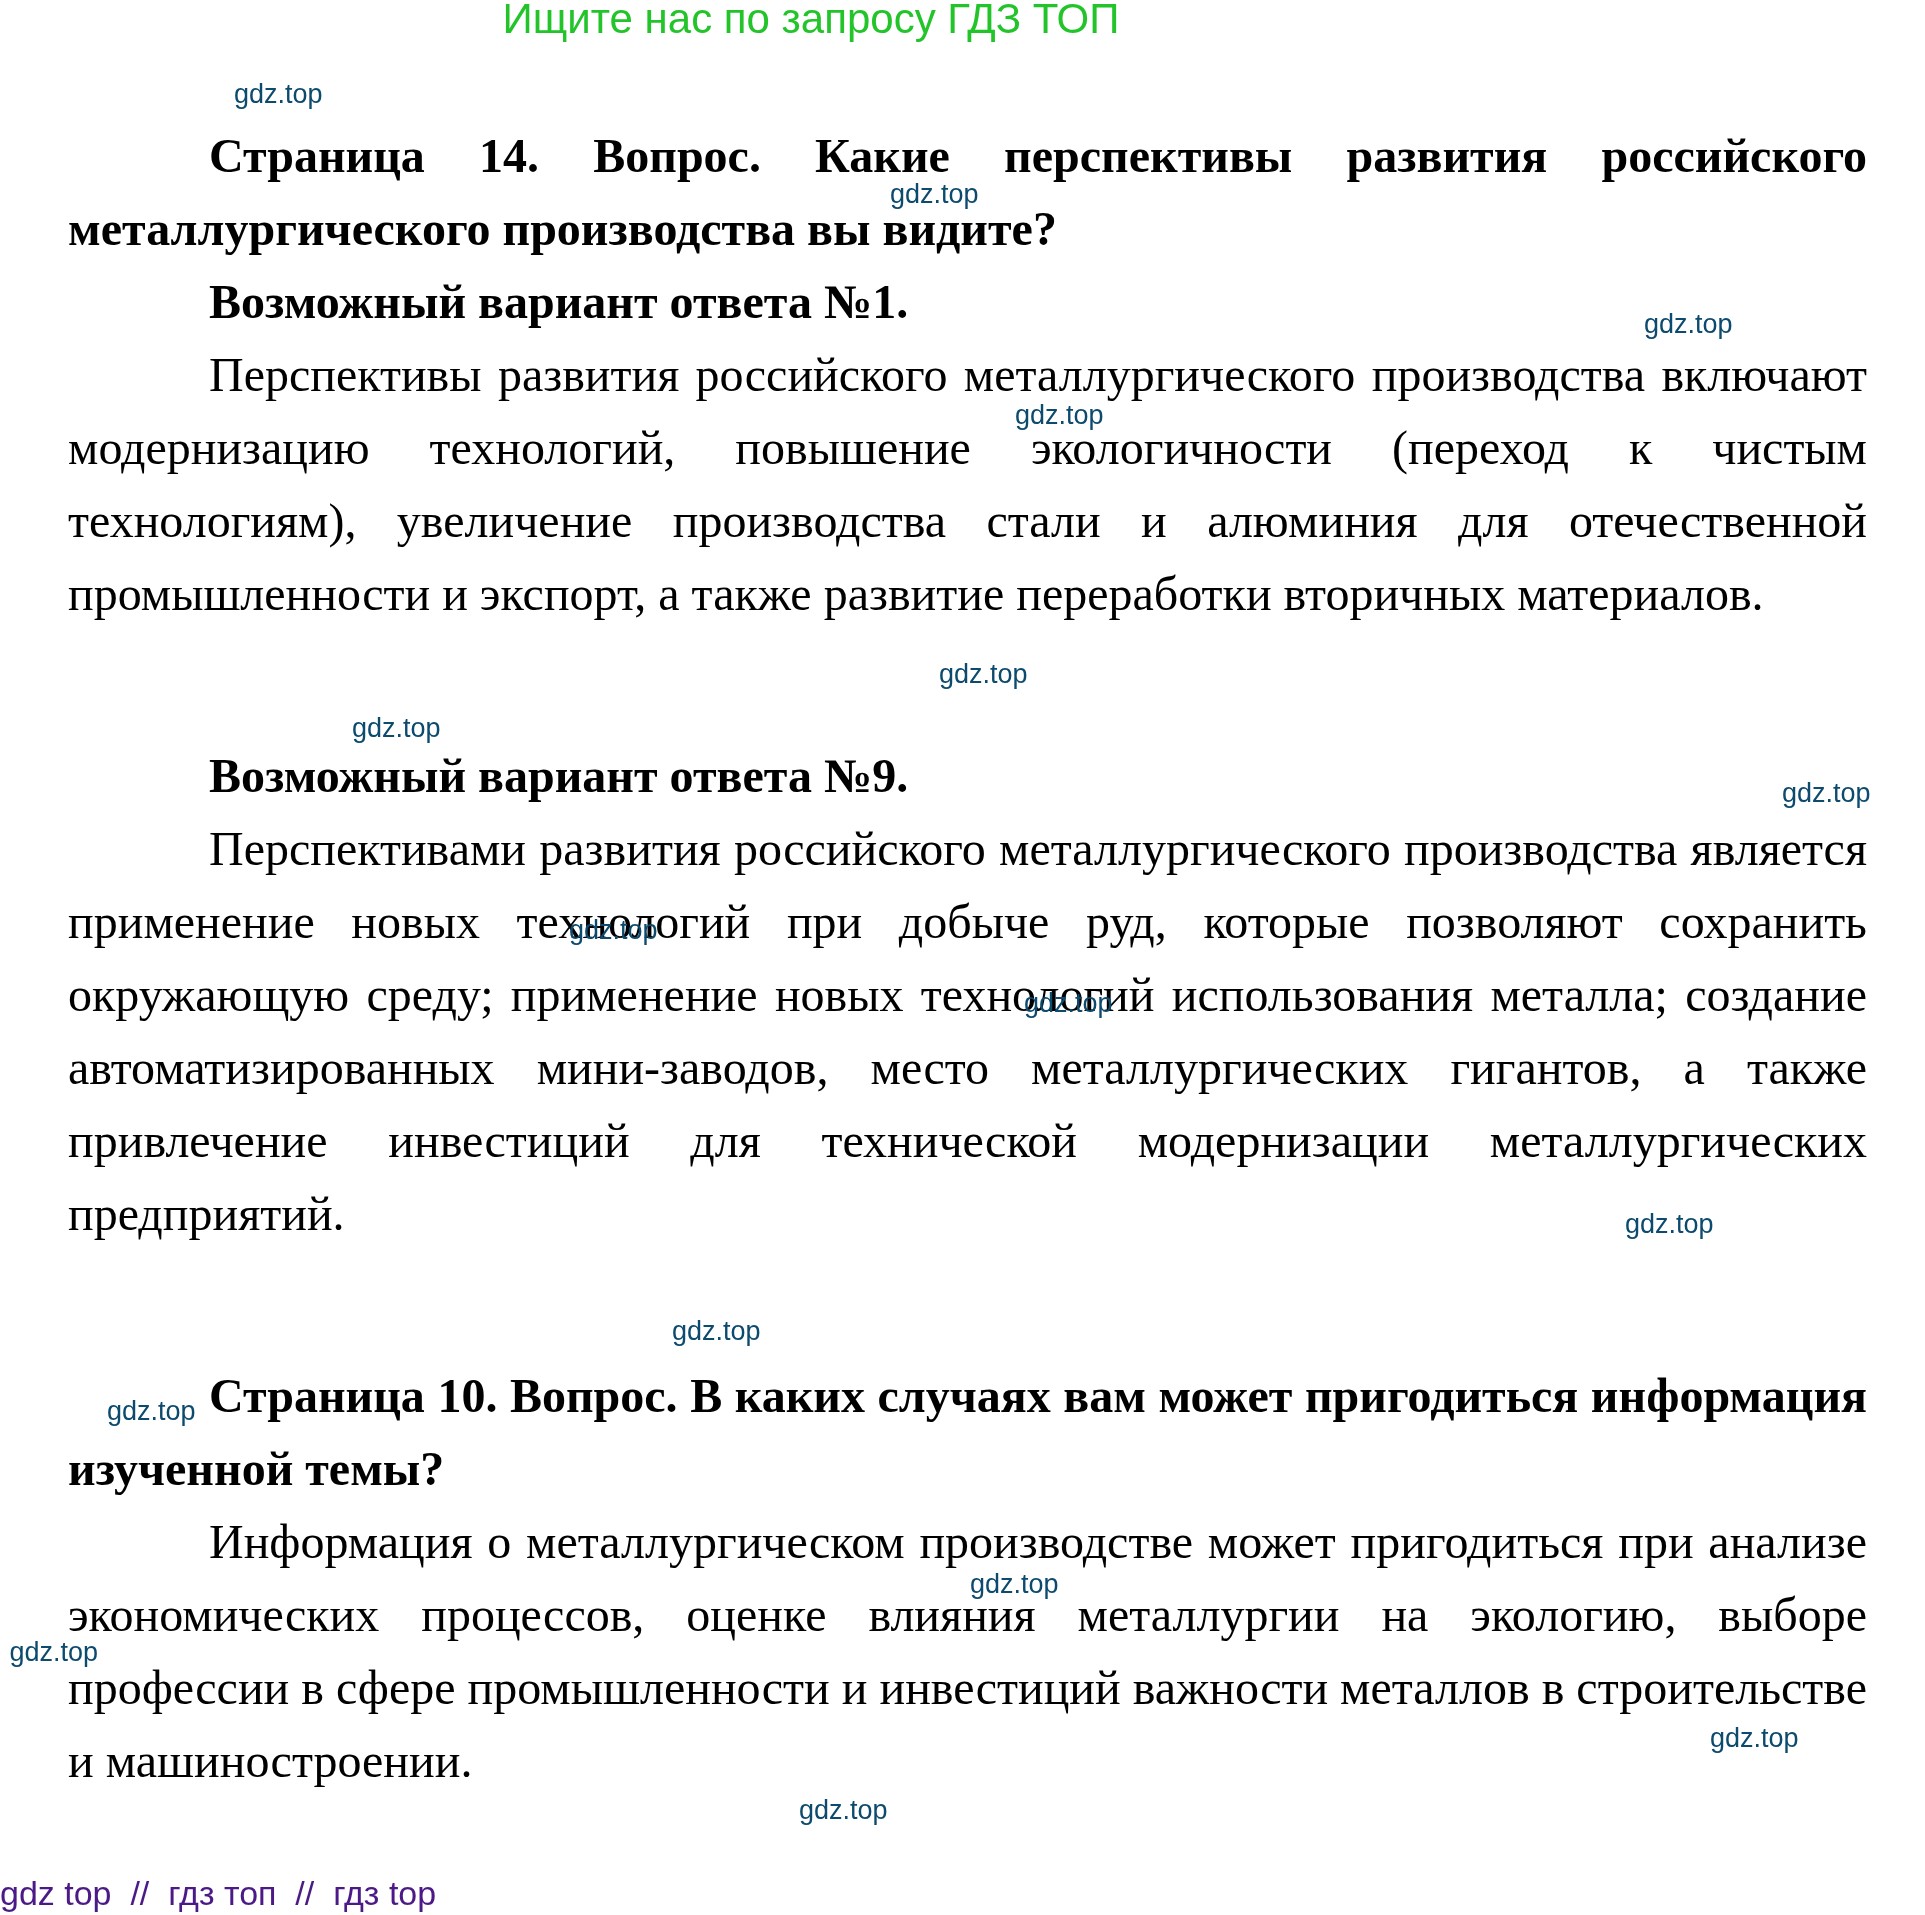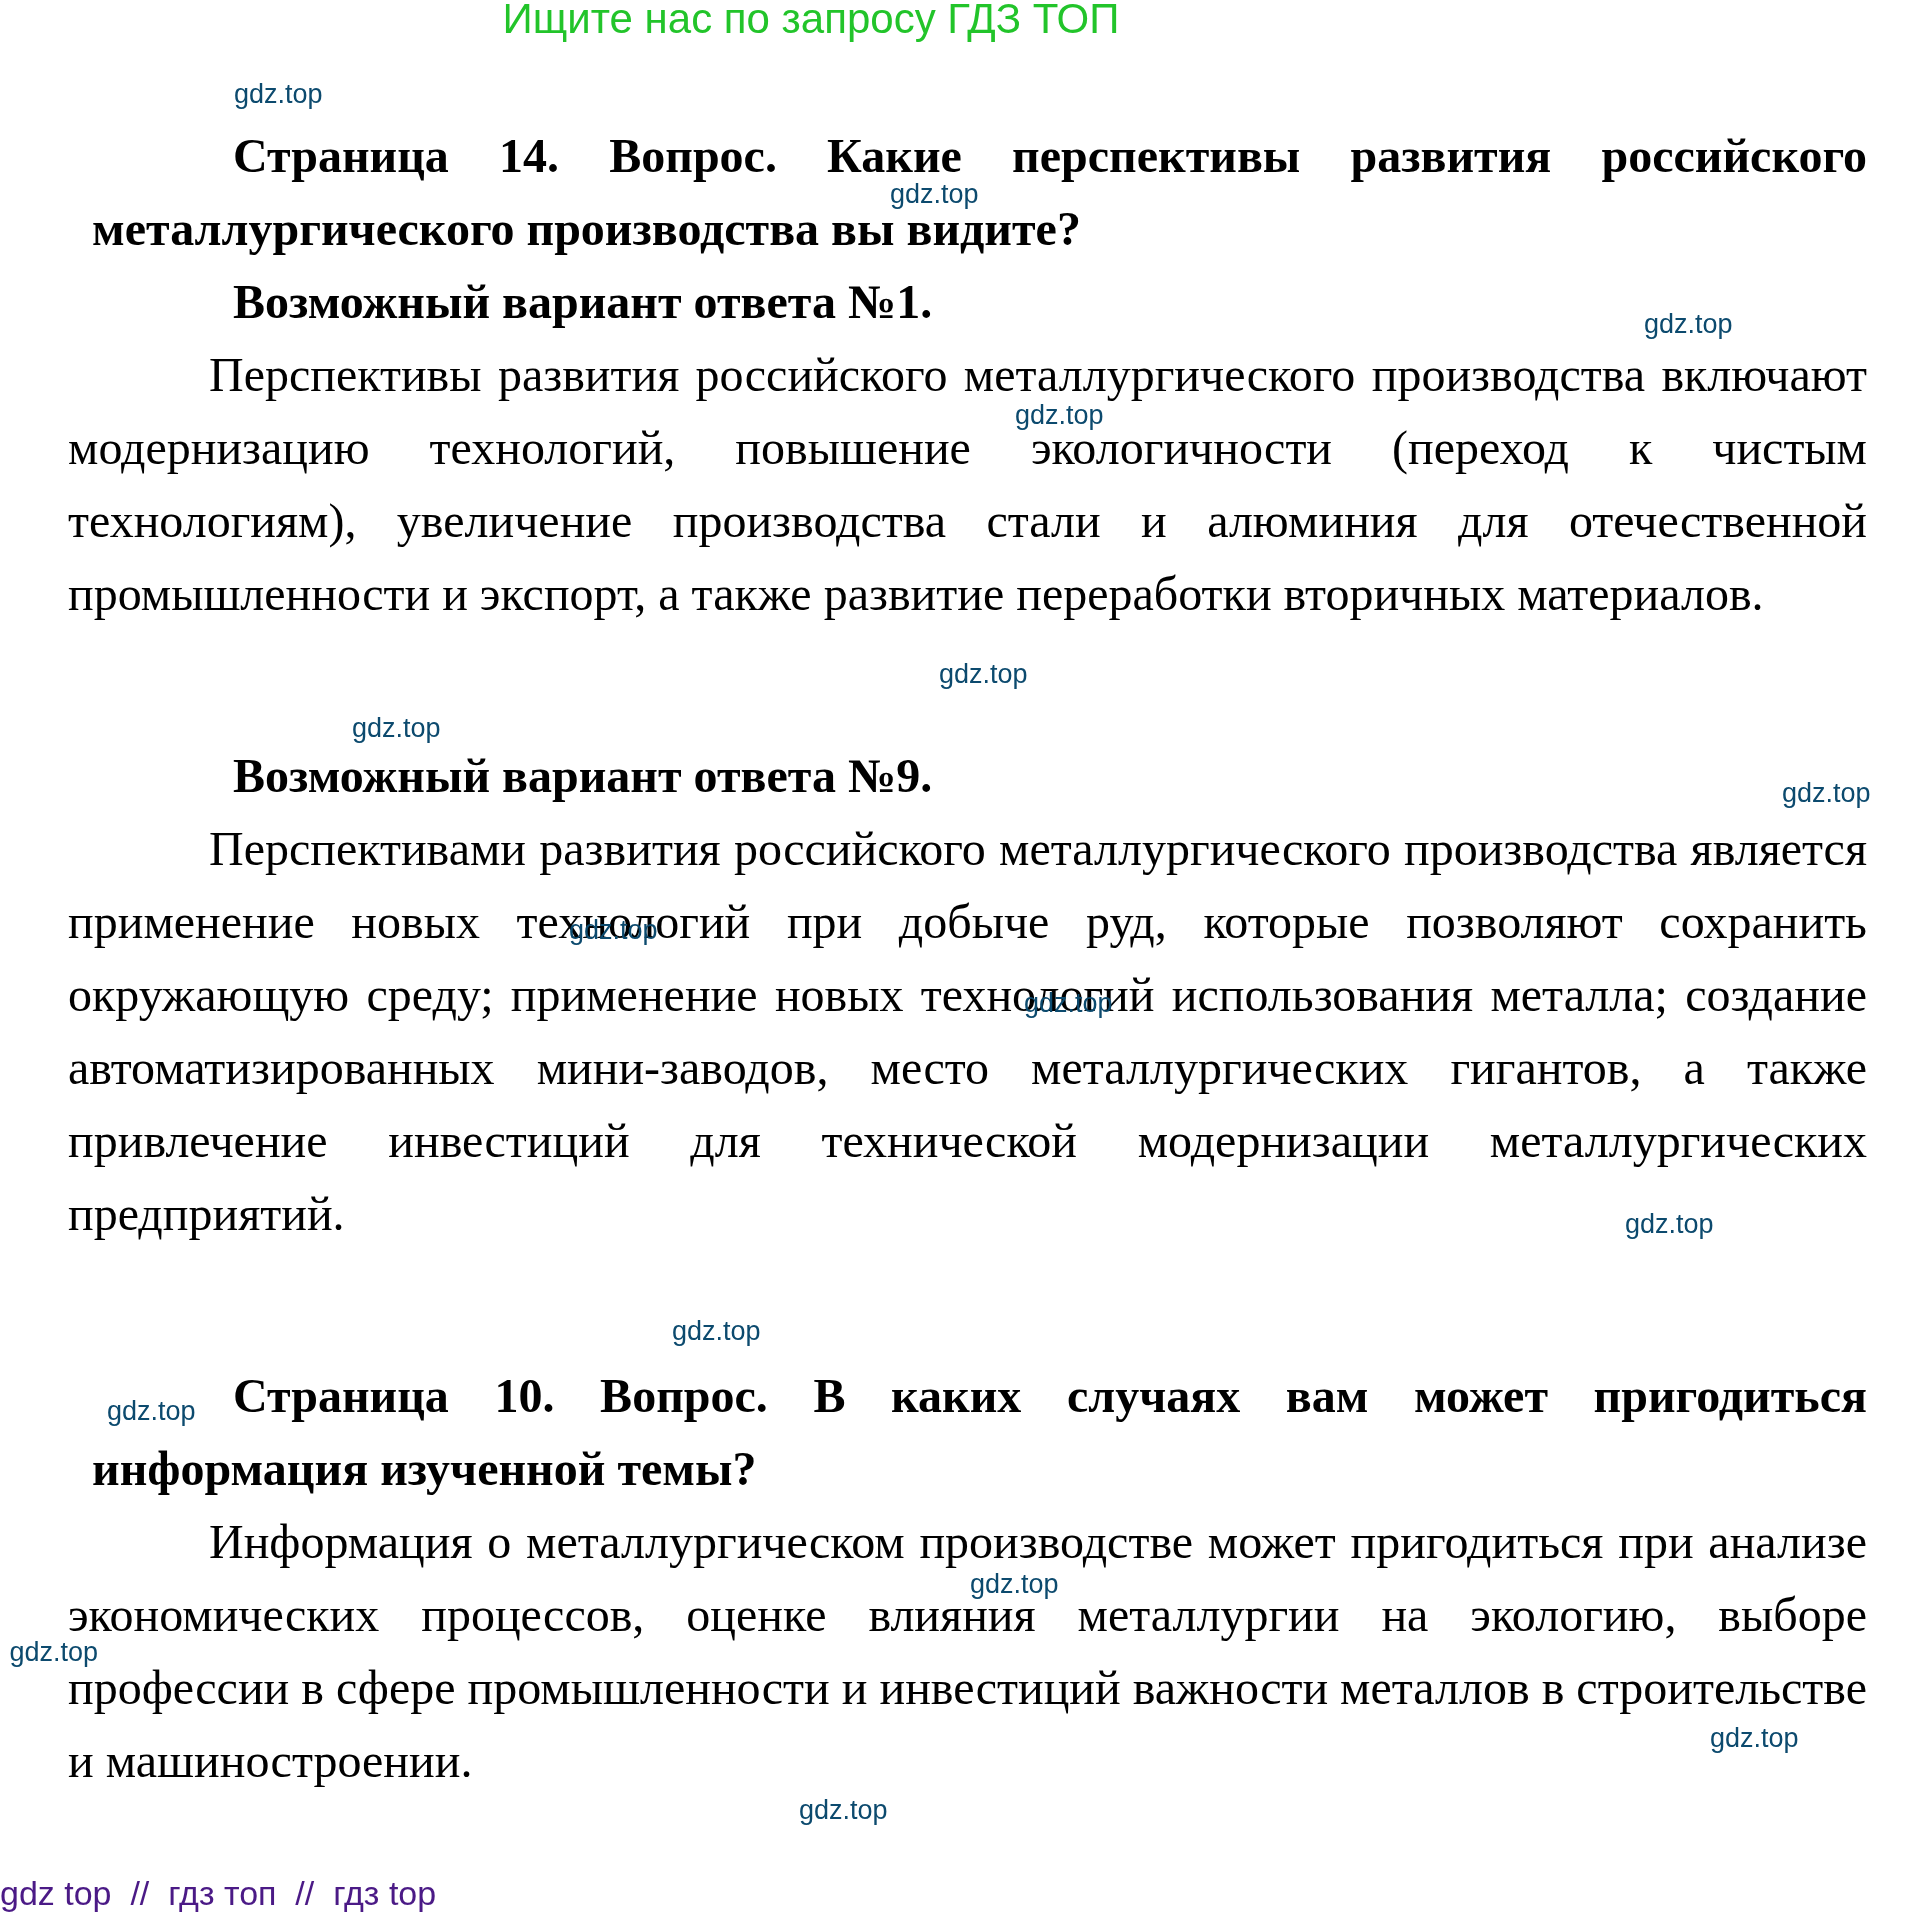--- a/index.html
+++ b/index.html
@@ -1,21 +1,21 @@
 <!DOCTYPE html>
 <html style="font-size:15px"><head>
 <meta charset="utf-8">
 <style>
   html,body{margin:0;padding:0;background:#fff;}
   body{width:1926px;height:1915px;position:relative;overflow:hidden;font-family:"Liberation Serif",serif;color:#000;}
   .top-banner{position:absolute;top:0;left:0;width:1622px;text-align:center;font-family:"Liberation Sans",sans-serif;font-size:42px;line-height:38px;color:#22c42a;}
   .content{position:absolute;left:68px;width:1799px;top:119px;}
   .p{font-size:48px;line-height:73px;text-align:justify;text-align-last:left;margin:0;}
   .p.indent{text-indent:141px;}
-  .h{font-weight:bold;margin-left:24px;}
+  .h{font-weight:bold;}
   .wm{position:absolute;font-family:"Liberation Sans",sans-serif;font-size:27px;line-height:30px;color:#0c4a6e;white-space:nowrap;}
   .footer{position:absolute;left:0;width:1926px;top:1874px;font-family:"Liberation Sans",sans-serif;font-size:34px;color:#4b1a86;white-space:pre;}
 </style>
 </head>
 <body>
 
 <div class="top-banner">Ищите нас по запросу ГДЗ ТОП</div>
 
 <div class="content">
   <p class="p indent h">Страница 14. Вопрос. Какие перспективы развития российского металлургического производства вы видите?</p>

